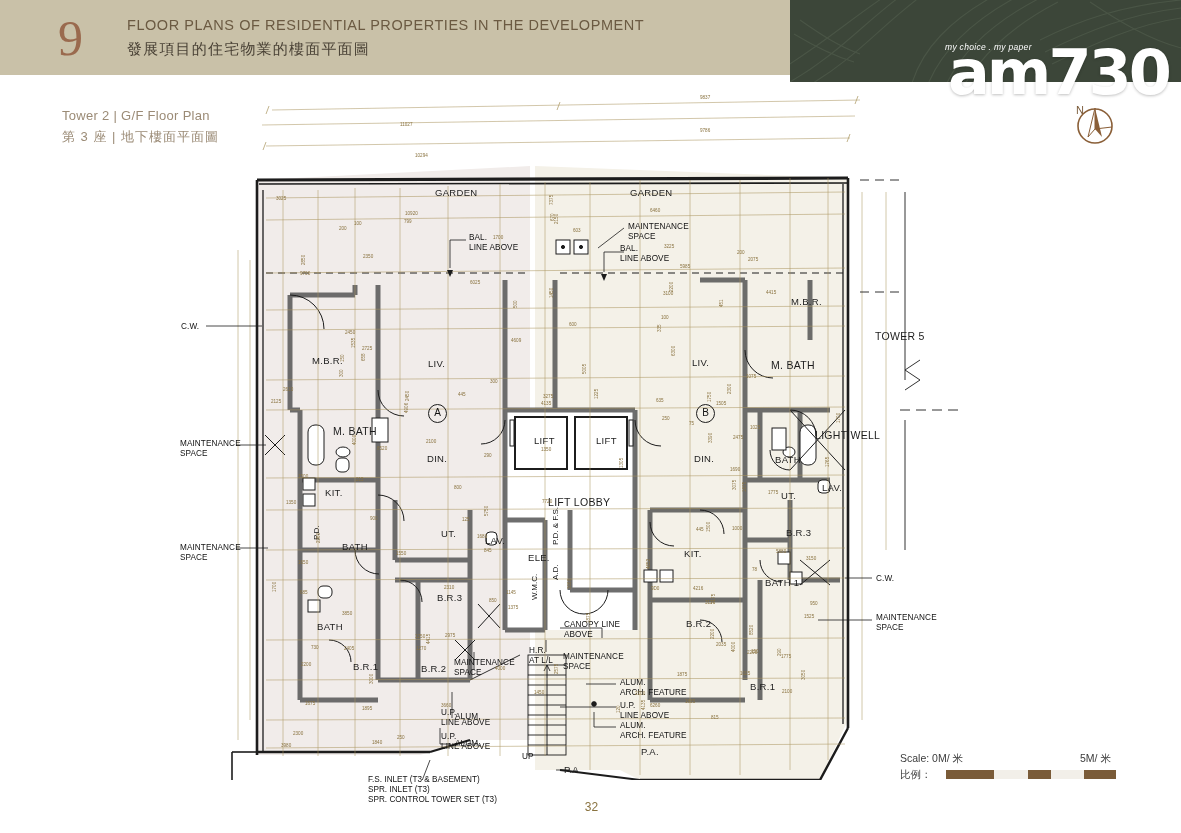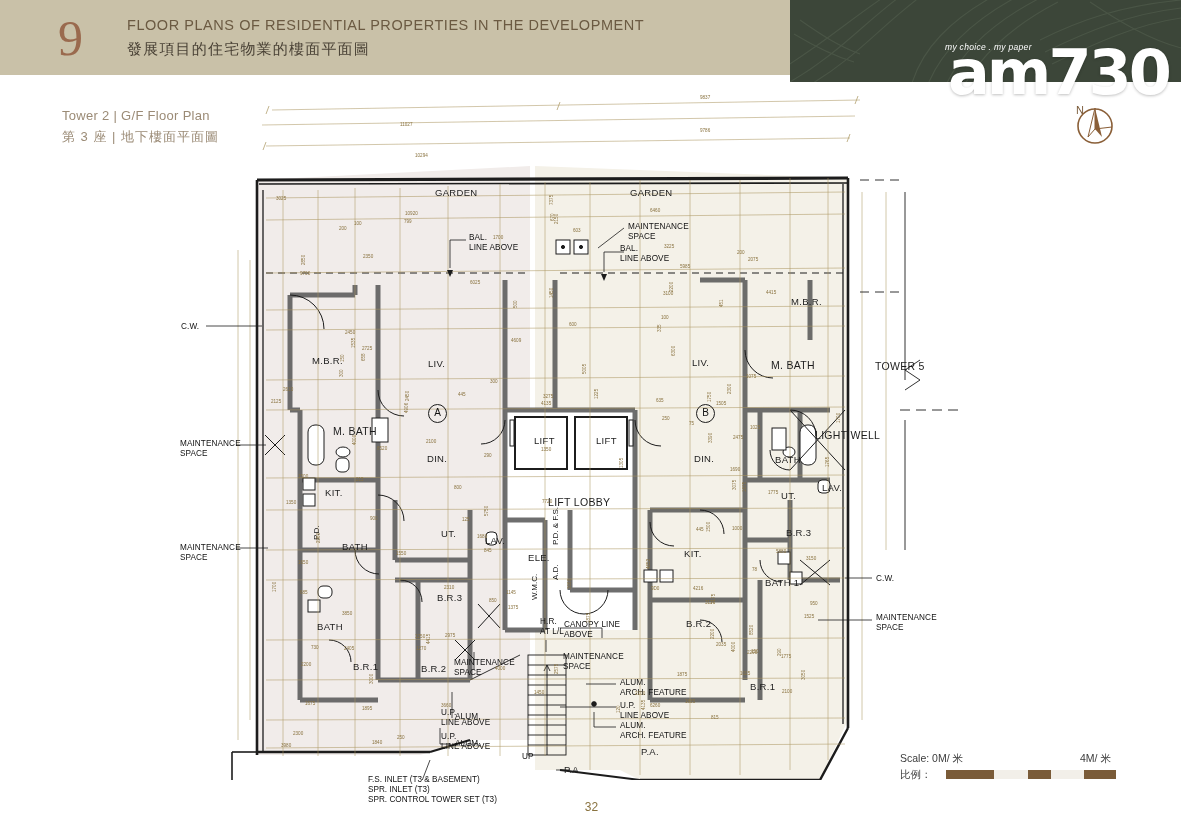--- a/index.html
+++ b/index.html
@@ -367,21 +367,21 @@
       <div class="rlbl" style="left: 786px; top: 447px;">B.R.3</div>
       <div class="rlbl" style="left: 353px; top: 581px;">B.R.1</div>
       <div class="rlbl" style="left: 750px; top: 601px;">B.R.1</div>
       <div class="rlbl" style="left: 421px; top: 583px;">B.R.2</div>
       <div class="rlbl" style="left: 686px; top: 538px;">B.R.2</div>
       <div class="rlbl" style="left: 534px; top: 355px;">LIFT</div>
       <div class="rlbl" style="left: 596px; top: 355px;">LIFT</div>
       <div class="rlbl big" style="left: 548px; top: 416px;">LIFT LOBBY</div>
       <div class="rlbl" style="left: 528px; top: 472px;">ELE.</div>
       <div class="rlbl big" style="left: 815px; top: 349px;">LIGHT WELL</div>
-      <div class="rlbl big" style="left: 875px; top: 280px;">TOWER 5</div>
+      <div class="rlbl big" style="left: 875px; top: 250px;">TOWER 5</div>
       <div class="rlbl" style="left: 641px; top: 666px;">P.A.</div>
       <div class="rlbl" style="left: 564px; top: 684px;">P.A.</div>
     </div>
   <div id="vertical-labels">
       <div class="vlbl" style="left: 312px; top: 460px;">P.D.</div>
       <div class="vlbl" style="left: 551px; top: 465px;">P.D. &amp; F.S.</div>
       <div class="vlbl" style="left: 551px; top: 500px;">A.D.</div>
       <div class="vlbl" style="left: 530px; top: 520px;">W.M.C.</div>
     </div>
   <div id="unit-marks">
@@ -393,21 +393,21 @@
       <div class="albl" style="left: 876px; top: 494px;">C.W.</div>
       <div class="albl" style="left: 180px; top: 359px;">MAINTENANCE<br>SPACE</div>
       <div class="albl" style="left: 180px; top: 463px;">MAINTENANCE<br>SPACE</div>
       <div class="albl" style="left: 876px; top: 533px;">MAINTENANCE<br>SPACE</div>
       <div class="albl" style="left: 628px; top: 142px;">MAINTENANCE<br>SPACE</div>
       <div class="albl" style="left: 563px; top: 572px;">MAINTENANCE<br>SPACE</div>
       <div class="albl" style="left: 454px; top: 578px;">MAINTENANCE<br>SPACE</div>
       <div class="albl" style="left: 469px; top: 153px;">BAL.<br>LINE ABOVE</div>
       <div class="albl" style="left: 620px; top: 164px;">BAL.<br>LINE ABOVE</div>
       <div class="albl" style="left: 564px; top: 540px;">CANOPY LINE<br>ABOVE</div>
-      <div class="albl" style="left: 529px; top: 537px; margin-left: 11px;">H.R.<br>AT L/L</div>
+      <div class="albl" style="left: 529px; top: 566px;">H.R.<br>AT L/L</div>
       <div class="albl" style="left: 620px; top: 598px;">ALUM.<br>ARCH. FEATURE</div>
       <div class="albl" style="left: 620px; top: 641px;">ALUM.<br>ARCH. FEATURE</div>
       <div class="albl" style="left: 620px; top: 621px;">U.P.<br>LINE ABOVE</div>
       <div class="albl" style="left: 441px; top: 628px;">U.P.<br>LINE ABOVE</div>
       <div class="albl" style="left: 455px; top: 632px;">ALUM.</div>
       <div class="albl" style="left: 455px; top: 659px;">ALUM.</div>
       <div class="albl" style="left: 441px; top: 652px;">U.P.<br>LINE ABOVE</div>
     </div>
 
   <div class="albl" style="left:522px;top:672px;">UP</div>
@@ -557,21 +557,21 @@
   </div>
 
 <div id="bottom-notes" style="position:absolute;left:368px;top:775px;font-size:8.2px;line-height:10px;color:#111;">
     <div>F.S. INLET (T3 &amp; BASEMENT)</div>
     <div>SPR. INLET (T3)</div>
     <div>SPR. CONTROL TOWER SET (T3)</div>
   </div>
 
 <div id="scale-wrap">
   <span id="scale-en">Scale:  0M/ 米</span>
-  <span id="scale-max">4M/ 米</span>
+  <span id="scale-max">5M/ 米</span>
   <span id="scale-zh">比例：</span>
   <div id="scale-bar">
     <i style="width:28%"></i>
       <i class="w" style="width:20%"></i>
     <i style="width:14%"></i>
       <i class="w" style="width:19%"></i>
       <i style="width:19%"></i>
   </div>
 </div>
 

